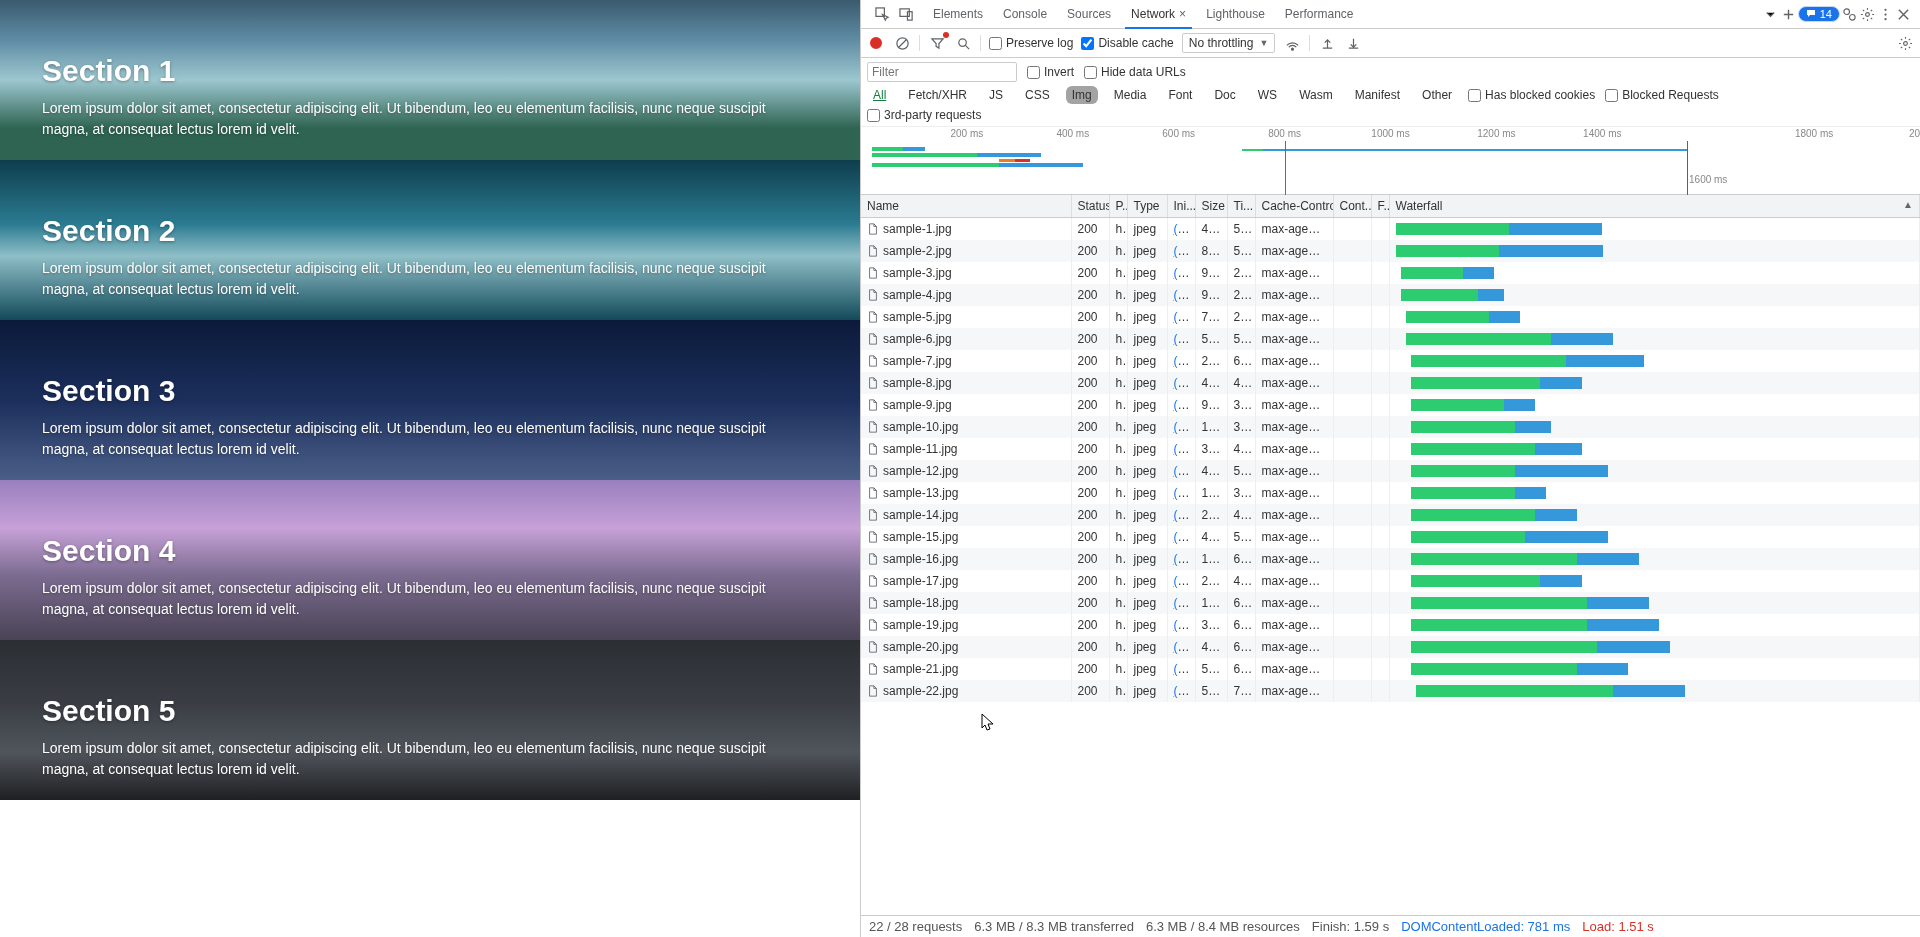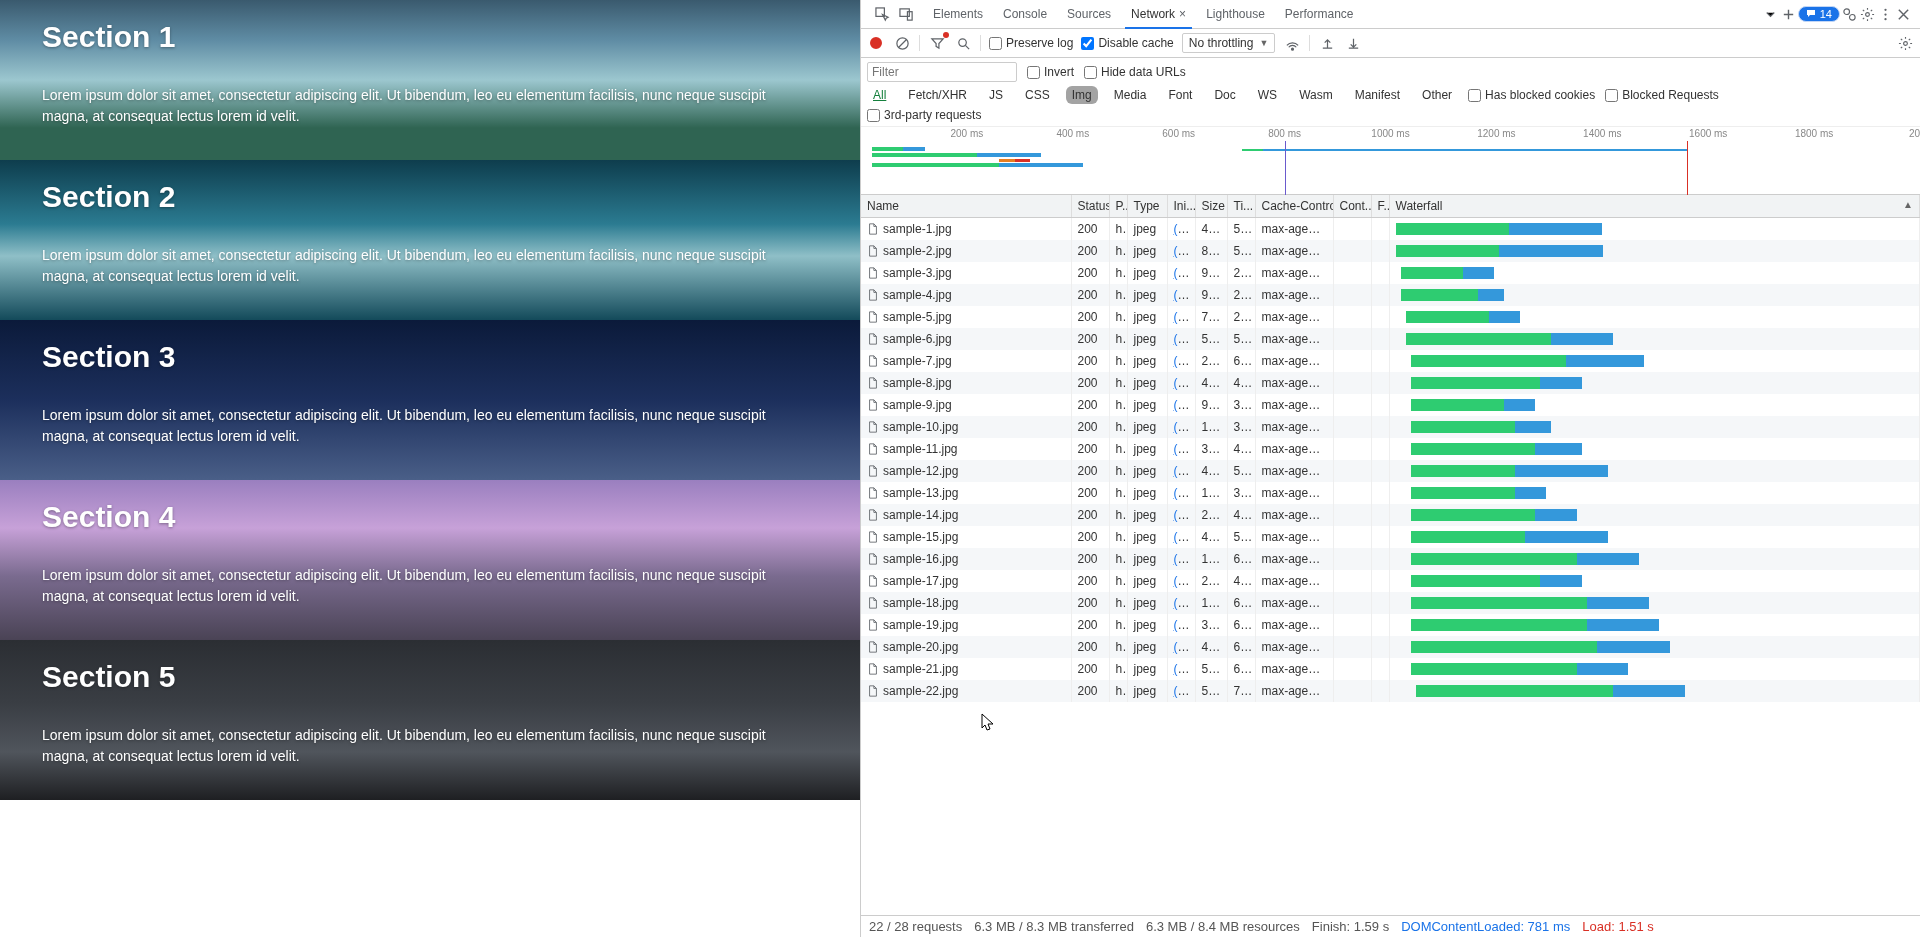--- a/index.html
+++ b/index.html
@@ -4,21 +4,21 @@
 <style>
 * { margin: 0; padding: 0; box-sizing: border-box; }
 body { font-family: "Segoe UI", Arial, sans-serif; font-size: 12px; color: #333; overflow: hidden; }
 .app { display: flex; height: 100vh; width: 100vw; }
 
 
 .page { width: 860px; height: 100%; overflow-y: scroll; background: #fff; }
 .page::-webkit-scrollbar { width: 12px; }
 .page::-webkit-scrollbar-track { background: #f1f1f1; }
 .page::-webkit-scrollbar-thumb { background: #c1c1c1; border-radius: 6px; }
-.section { height: 160px; padding: 20px 42px; color: #fff; position: relative; display: flex; flex-direction: column; justify-content: flex-start; text-shadow: 0 1px 3px rgba(0,0,0,.35); gap: 21px; }
+.section { height: 160px; padding: 20px 42px; color: #fff; position: relative; display: flex; flex-direction: column; justify-content: flex-end; text-shadow: 0 1px 3px rgba(0,0,0,.35); }
 .section h2 { font-size: 30px; font-weight: 700; margin-bottom: 10px; }
 .section p { font-size: 14px; line-height: 1.5; max-width: 760px; }
 
 .s1 { background: linear-gradient(180deg,#3a5a6e 0%,#5f8ca4 25%,#9cc7cf 50%,#2f6452 80%); }
 .s2 { background: linear-gradient(180deg,#0e3d4d 0%,#2b7b91 40%,#8fbfc7 60%,#134a5a 100%); }
 .s3 { background: linear-gradient(180deg,#0b1a3a 0%,#1c2f5c 50%,#4a5f88 100%); }
 .s4 { background: linear-gradient(180deg,#9a7fbf 0%,#c7a1d8 30%,#7a6b8f 60%,#4a4355 100%); }
 .s5 { background: linear-gradient(180deg,#2b2e33 0%,#3a3e44 40%,#50555c 70%,#1e1f22 100%); }
 
 
@@ -305,21 +305,21 @@
 
     <div class="overview">
       <div class="ruler" id="ov-ruler">
           <span style="left: 10%;">200 ms</span>
           <span style="left: 20%;">400 ms</span>
           <span style="left: 30%;">600 ms</span>
           <span style="left: 40%; text-align: center;">800 ms</span>
           <span style="left: 50%;">1000 ms</span>
           <span style="left: 60%;">1200 ms</span>
           <span style="left: 70%;">1400 ms</span>
-          <span style="left: 80%;">1600 ms</span>
+          <span style="left: 80%; margin-top: 46px;">1600 ms</span>
           <span style="left: 90%;">1800 ms</span>
           <span style="left: 100%;">2000 </span>
         </div>
       <div class="ov-body" id="ov-body">
         <div class="ov-bar" style="left:1%;width:3%;top:6px"></div>
         <div class="ov-bar blue" style="left:4%;width:2%;top:6px"></div>
         <div class="ov-bar" style="left:1%;width:10%;top:12px"></div>
         <div class="ov-bar blue" style="left:11%;width:6%;top:12px"></div>
         <div class="ov-bar orange" style="left:13%;width:2%;top:18px;height:3px"></div>
         <div class="ov-bar red" style="left:14.5%;width:1.5%;top:18px;height:3px"></div>

